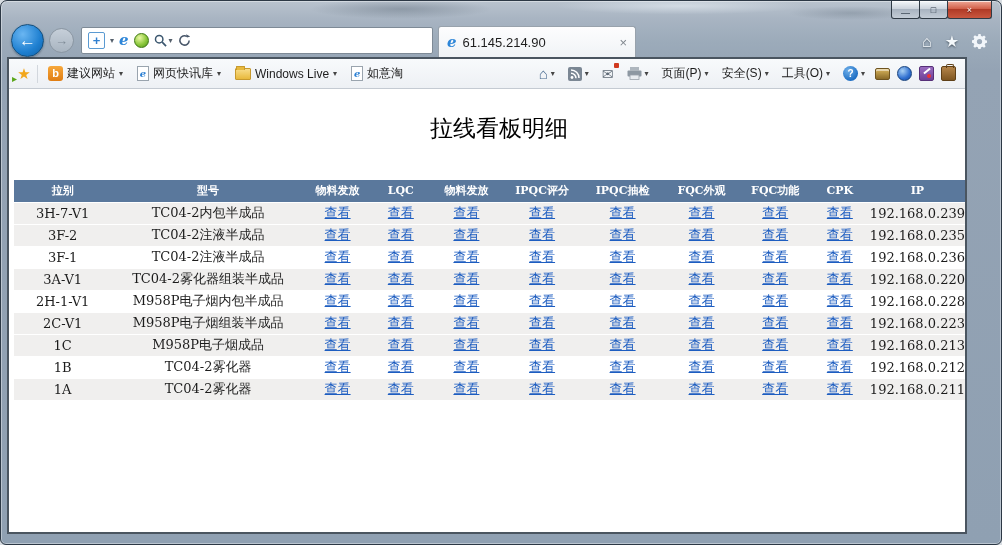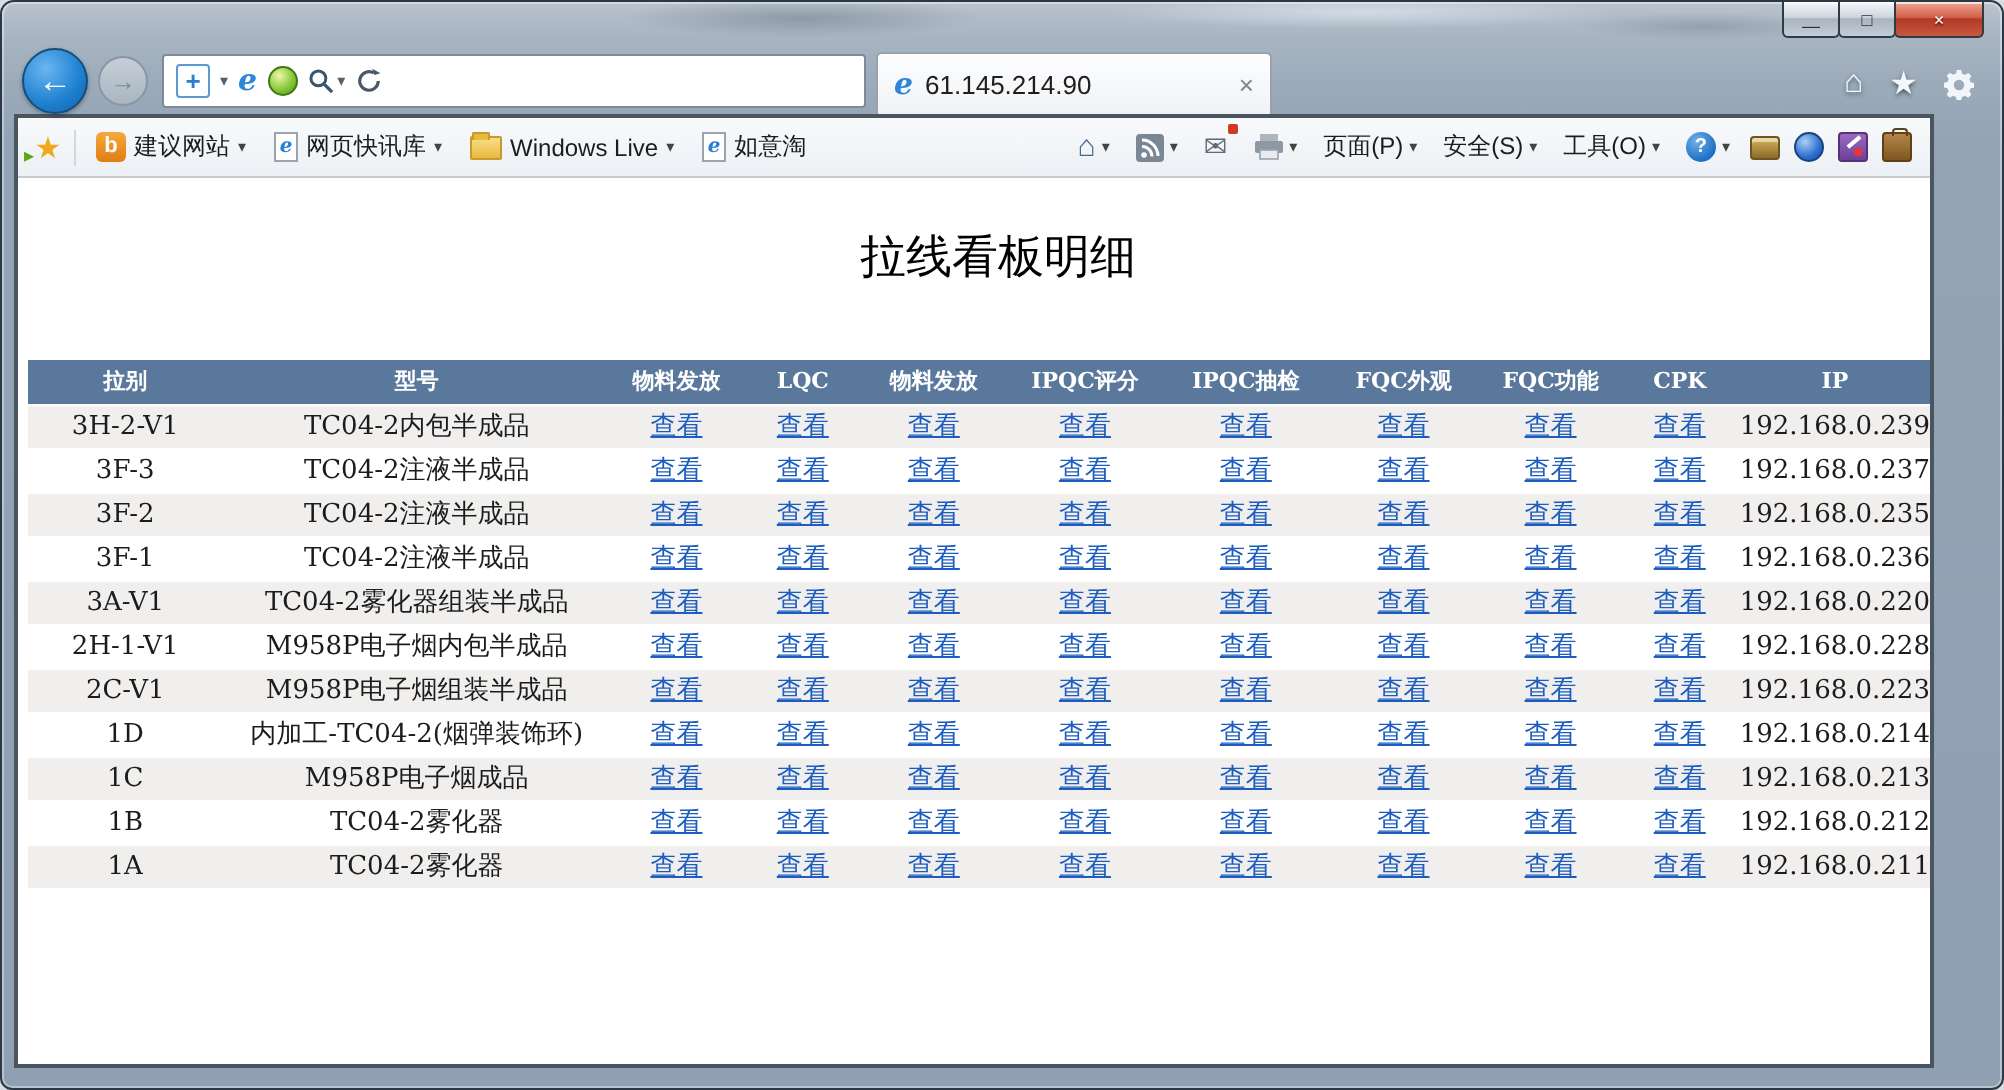--- a/index.html
+++ b/index.html
@@ -259,44 +259,31 @@
               <th>IPQC评分</th>
               <th>IPQC抽检</th>
               <th>FQC外观</th>
               <th>FQC功能</th>
               <th>CPK</th>
               <th>IP</th>
             </tr>
           </thead>
         <tbody>
             <tr class="alt">
-              <td>3H-2-V1</td>
+              <td>3H-7-V1</td>
               <td>TC04-2内包半成品</td>
               <td><a href="#">查看</a></td>
               <td><a href="#">查看</a></td>
               <td><a href="#">查看</a></td>
               <td><a href="#">查看</a></td>
               <td><a href="#">查看</a></td>
               <td><a href="#">查看</a></td>
               <td><a href="#">查看</a></td>
               <td><a href="#">查看</a></td>
               <td>192.168.0.239</td>
-            </tr>
-            <tr>
-              <td>3F-3</td>
-              <td>TC04-2注液半成品</td>
-              <td><a href="#">查看</a></td>
-              <td><a href="#">查看</a></td>
-              <td><a href="#">查看</a></td>
-              <td><a href="#">查看</a></td>
-              <td><a href="#">查看</a></td>
-              <td><a href="#">查看</a></td>
-              <td><a href="#">查看</a></td>
-              <td><a href="#">查看</a></td>
-              <td>192.168.0.237</td>
             </tr>
             <tr class="alt">
               <td>3F-2</td>
               <td>TC04-2注液半成品</td>
               <td><a href="#">查看</a></td>
               <td><a href="#">查看</a></td>
               <td><a href="#">查看</a></td>
               <td><a href="#">查看</a></td>
               <td><a href="#">查看</a></td>
               <td><a href="#">查看</a></td>
@@ -349,33 +336,20 @@
               <td><a href="#">查看</a></td>
               <td><a href="#">查看</a></td>
               <td><a href="#">查看</a></td>
               <td><a href="#">查看</a></td>
               <td><a href="#">查看</a></td>
               <td><a href="#">查看</a></td>
               <td><a href="#">查看</a></td>
               <td><a href="#">查看</a></td>
               <td>192.168.0.223</td>
             </tr>
-            <tr>
-              <td>1D</td>
-              <td>内加工-TC04-2(烟弹装饰环)</td>
-              <td><a href="#">查看</a></td>
-              <td><a href="#">查看</a></td>
-              <td><a href="#">查看</a></td>
-              <td><a href="#">查看</a></td>
-              <td><a href="#">查看</a></td>
-              <td><a href="#">查看</a></td>
-              <td><a href="#">查看</a></td>
-              <td><a href="#">查看</a></td>
-              <td>192.168.0.214</td>
-            </tr>
             <tr class="alt">
               <td>1C</td>
               <td>M958P电子烟成品</td>
               <td><a href="#">查看</a></td>
               <td><a href="#">查看</a></td>
               <td><a href="#">查看</a></td>
               <td><a href="#">查看</a></td>
               <td><a href="#">查看</a></td>
               <td><a href="#">查看</a></td>
               <td><a href="#">查看</a></td>

